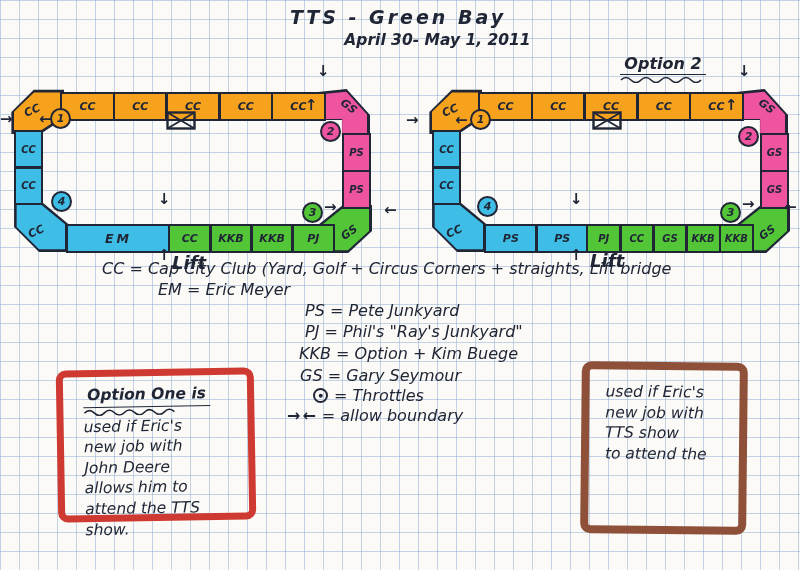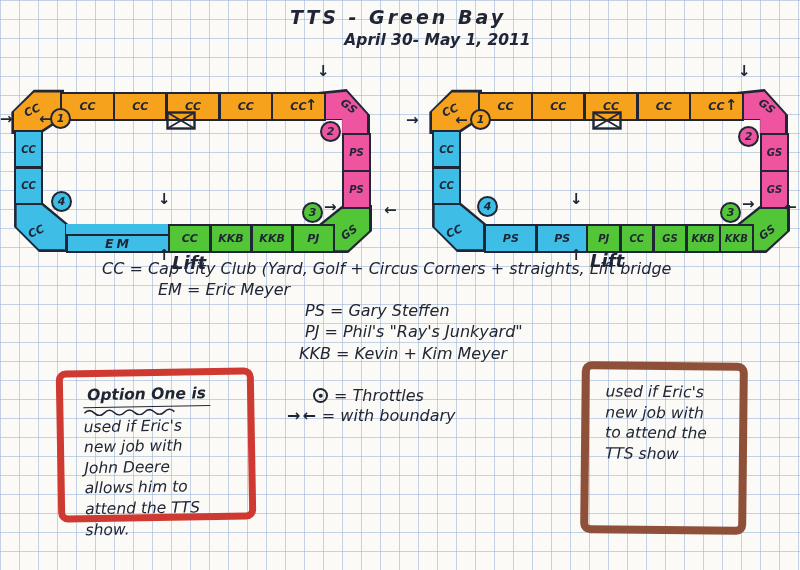--- a/index.html
+++ b/index.html
@@ -109,21 +109,21 @@
       <div class="cell">CC</div>
     </div>
     <div class="vbar" style="left: 336px; top: 77px; width: 29px; height: 76px; background-color: rgb(238, 84, 159);">
       <div class="cell cell-sm">PS</div>
       <div class="cell cell-sm">PS</div>
     </div>
     <div class="vbar" style="left: 8px; top: 74px; width: 29px; height: 75px; background-color: rgb(62, 190, 230);">
       <div class="cell cell-sm">CC</div>
       <div class="cell cell-sm">CC</div>
     </div>
-    <div class="hbar" style="left: 60px; top: 168px; width: 105px; height: 29px; background-color: rgb(62, 190, 230); align-items: flex-end;">
+    <div class="hbar" style="left: 60px; top: 168px; width: 105px; height: 29px; background-color: rgb(62, 190, 230);">
       <div class="cell cell-em">EM</div>
     </div>
     <div class="hbar" style="left: 162px; top: 168px; width: 167px; height: 29px; background-color: rgb(83, 198, 55);">
       <div class="cell">CC</div>
       <div class="cell">KKB</div>
       <div class="cell">KKB</div>
       <div class="cell">PJ</div>
     </div>
 
     <div class="marker" style="left: 44px; top: 52px; background-color: rgb(246, 162, 29);">
@@ -149,20 +149,26 @@
     <span class="arr" style="left:311px;top:8px;">↓</span>
     <span class="arr" style="left:299px;top:42px;">↑</span>
     <span class="arr" style="left:318px;top:144px;">→</span>
     <span class="arr" style="left:378px;top:147px;">←</span>
     <span class="arr" style="left:152px;top:136px;">↓</span>
     <span class="arr" style="left:152px;top:192px;">↑</span>
     <span class="lift" style="left:166px;top:196px;">Lift</span>
   </div>
 
   <div class="loop" style="left:420px;top:56px;">
+    <div class="opt-label" style="left:200px;top:-2px;">
+      <span class="ul">Option 2</span>
+      <svg class="squiggle" width="86" height="7" viewBox="0 0 86 7">
+          <path d="M1 4 Q 6 -1 11 4 T 21 4 T 31 4 T 41 4 T 51 4 T 61 4 T 71 4 T 81 4" fill="none" stroke="#202636" stroke-width="1.6"></path>
+        </svg>
+    </div>
 
     <div class="corner" style="left:6px;top:32px;width:56px;height:46px;">
       <div class="cink tl"></div>
       <div class="cfill tl" style="background-color: rgb(246, 162, 29);"></div>
       <span class="clabel" style="transform:translate(-4px,-1px) rotate(-25deg);">CC</span>
     </div>
     <div class="corner" style="left:316px;top:30px;width:52px;height:50px;">
       <div class="cink tr"></div>
       <div class="cfill tr" style="background-color: rgb(238, 84, 159);"></div>
       <span class="clabel" style="transform:translate(5px,-5px) rotate(38deg);">GS</span>
@@ -229,49 +235,50 @@
     <span class="arr" style="left:305px;top:42px;">↑</span>
     <span class="arr" style="left:322px;top:141px;">→</span>
     <span class="arr" style="left:364px;top:144px;">←</span>
     <span class="arr" style="left:150px;top:136px;">↓</span>
     <span class="arr" style="left:150px;top:192px;">↑</span>
     <span class="lift" style="left:170px;top:194px;">Lift</span>
   </div>
 
   <div class="leg" style="left:102px;top:259px;">CC = Cap City Club (Yard, Golf + Circus Corners + straights, Lift bridge</div>
   <div class="leg" style="left:158px;top:280px;">EM = Eric Meyer</div>
-  <div class="leg" style="left:305px;top:301px;">PS = Gary Steffen</div>
+  <div class="leg" style="left:305px;top:301px;">PS = Pete Junkyard</div>
   <div class="leg" style="left:305px;top:322px;">PJ = Phil's "Ray's Junkyard"</div>
-  <div class="leg" style="left:299px;top:344px;">KKB = Kevin + Kim Meyer</div>
+  <div class="leg" style="left:299px;top:344px;">KKB = Option + Kim Buege</div>
+  <div class="leg" style="left:300px;top:366px;">GS = Gary Seymour</div>
 
   <div class="leg legrow" style="left:313px;top:386px;">
     <span class="circle-dot"></span>
     <span>= Throttles</span>
   </div>
   <div class="leg legrow" style="left:287px;top:406px;">
     <span style="font-weight:bold;">→</span>
       <span style="font-weight:bold;margin-left:-4px;">←</span>
-    <span>= with boundary</span>
+    <span>= allow boundary</span>
   </div>
 
   <div class="notebox" style="left:57px;top:369px;width:198px;height:152px;border:7px solid #CE3A32;transform:rotate(-1deg);">
     <span class="head">
       <span class="ul">Option One is</span>
       <svg class="squiggle" width="96" height="7" viewBox="0 0 96 7">
           <path d="M1 4 Q 6 -1 11 4 T 21 4 T 31 4 T 41 4 T 51 4 T 61 4 T 71 4 T 81 4 T 91 4" fill="none" stroke="#202636" stroke-width="1.6"></path>
         </svg>
     </span>
     <div>used if Eric's</div>
     <div>new job with</div>
     <div>John Deere</div>
     <div>allows him to</div>
     <div>attend the TTS</div>
     <div>show.</div>
   </div>
 
   <div class="notebox" style="left:581px;top:362px;width:166px;height:172px;border:8px solid #8F5039;transform:rotate(0.6deg);padding-top:12px;padding-left:16px;">
     <div>used if Eric's</div>
     <div>new job with</div>
+    <div>TTS show</div>
     <div>to attend the</div>
-    <div>TTS show</div>
   </div>
 
 </div>
 
 </body></html>

